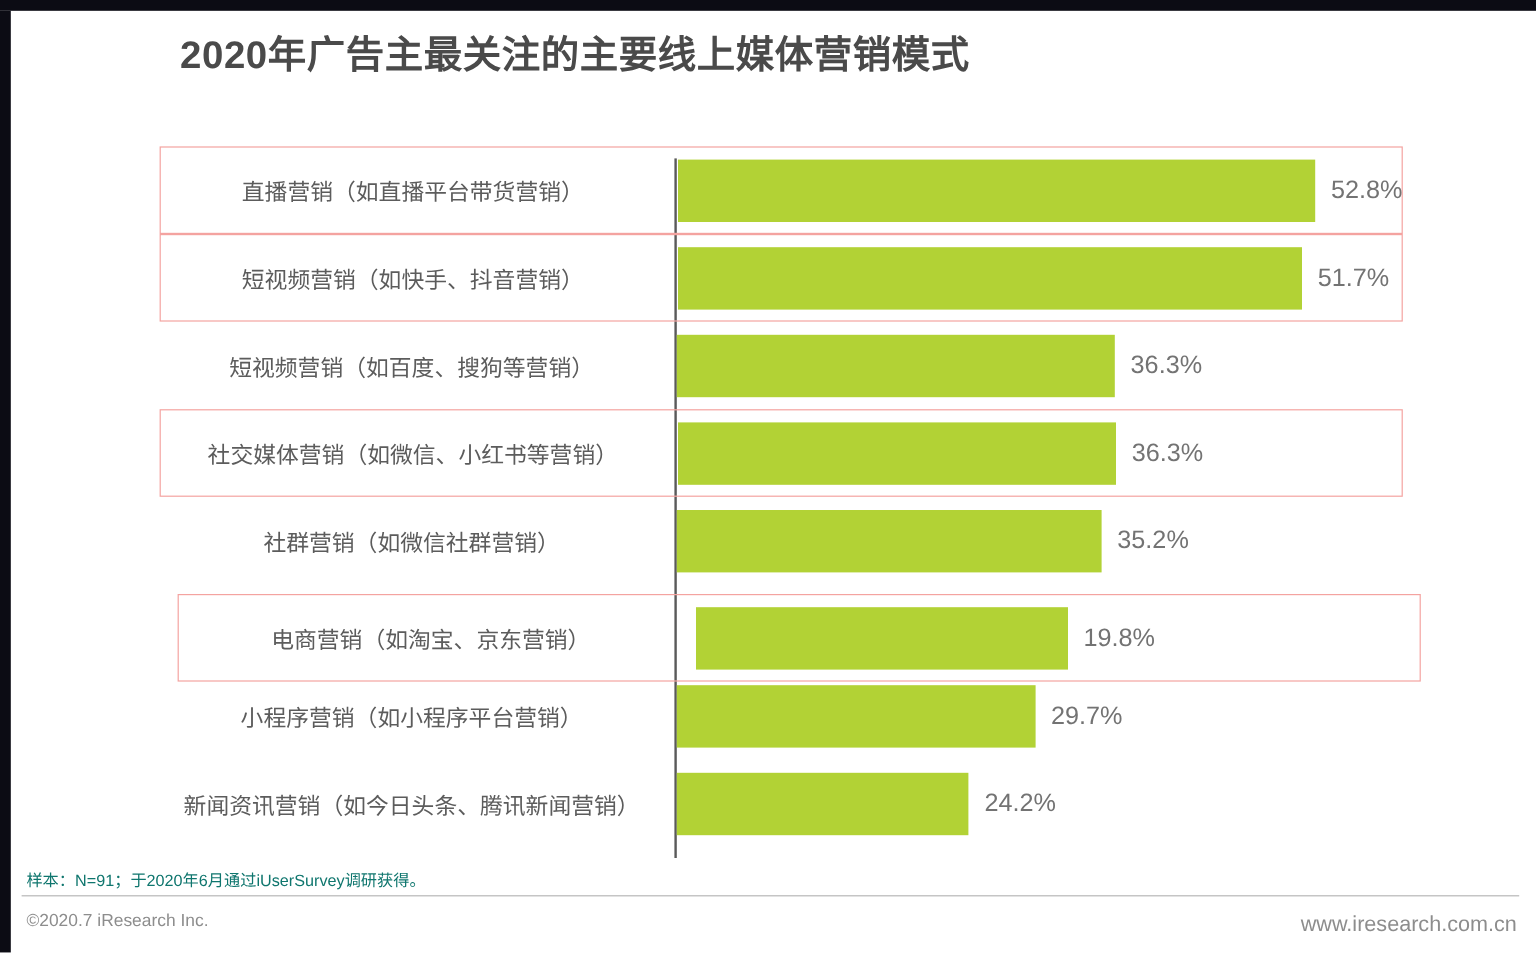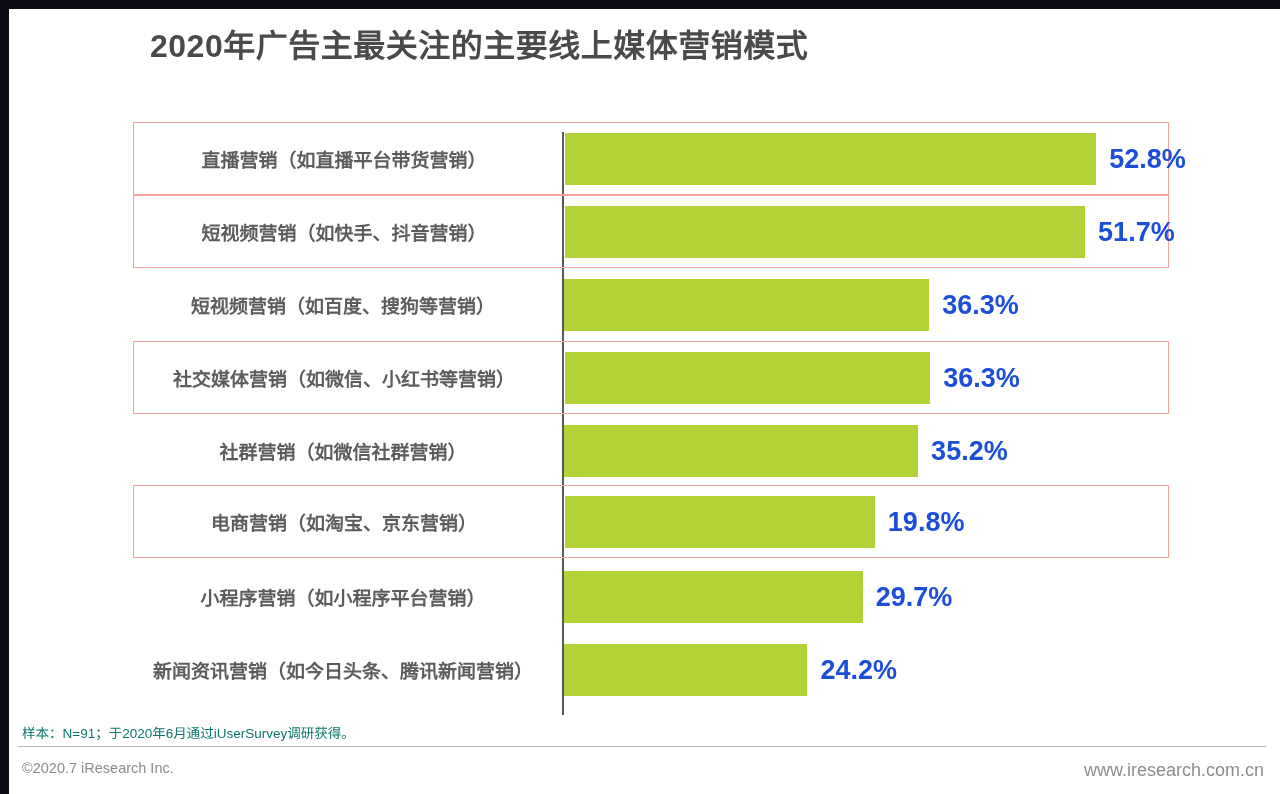--- a/index.html
+++ b/index.html
@@ -67,21 +67,20 @@
     width: 2px;
     height: 583px;
     background: #5a5a5a;
   }
   .row {
     position: absolute;
     left: 0;
     width: 1036px;
     height: 73px;
     box-sizing: border-box;
-    font-weight: bold;
   }
   .row.hl {
     border: 1.6px solid #f4a3a0;
   }
   .row-label {
     position: absolute;
     left: 0;
     top: 0;
     width: 420px;
     height: 100%;
@@ -97,22 +96,22 @@
     left: 431px;          
     top: 50%;
     transform: translateY(-50%);
     height: 52px;
     background: #b2d235;
   }
   .bar-value {
     position: absolute;
     top: 50%;
     transform: translateY(-50%);
-    font-size: 27px;
-    color: #1d4ed8;
+    font-size: 21px;
+    color: #737373;
     white-space: nowrap;
   }
 
   
   .note {
     position: absolute;
     left: 22px;
     top: 722px;
     font-size: 13.5px;
     color: #0f766e;
@@ -173,21 +172,21 @@
       <div class="row hl" style="top: 223px; text-align: center;">
         <div class="row-label">社交媒体营销（如微信、小红书等营销）</div>
         <div class="bar" style="width: 365.178px; background: rgb(178, 210, 53);"></div>
         <div class="bar-value" style="left: 809.178px;">36.3%</div>
       </div>
       <div class="row" style="top: 296px;">
         <div class="row-label">社群营销（如微信社群营销）</div>
         <div class="bar" style="width: 354.112px; background: rgb(178, 210, 53);"></div>
         <div class="bar-value" style="left: 798.112px;">35.2%</div>
       </div>
-      <div class="row hl" style="top: 367px;">
+      <div class="row hl" style="top: 377px; margin-left: 15px;">
         <div class="row-label">电商营销（如淘宝、京东营销）</div>
         <div class="bar" style="width: 309.848px; background: rgb(178, 210, 53);"></div>
         <div class="bar-value" style="left: 753.848px;">19.8%</div>
       </div>
       <div class="row" style="top: 442px;">
         <div class="row-label">小程序营销（如小程序平台营销）</div>
         <div class="bar" style="width: 298.782px; background: rgb(178, 210, 53);"></div>
         <div class="bar-value" style="left: 742.782px;">29.7%</div>
       </div>
       <div class="row" style="top: 515px;">

